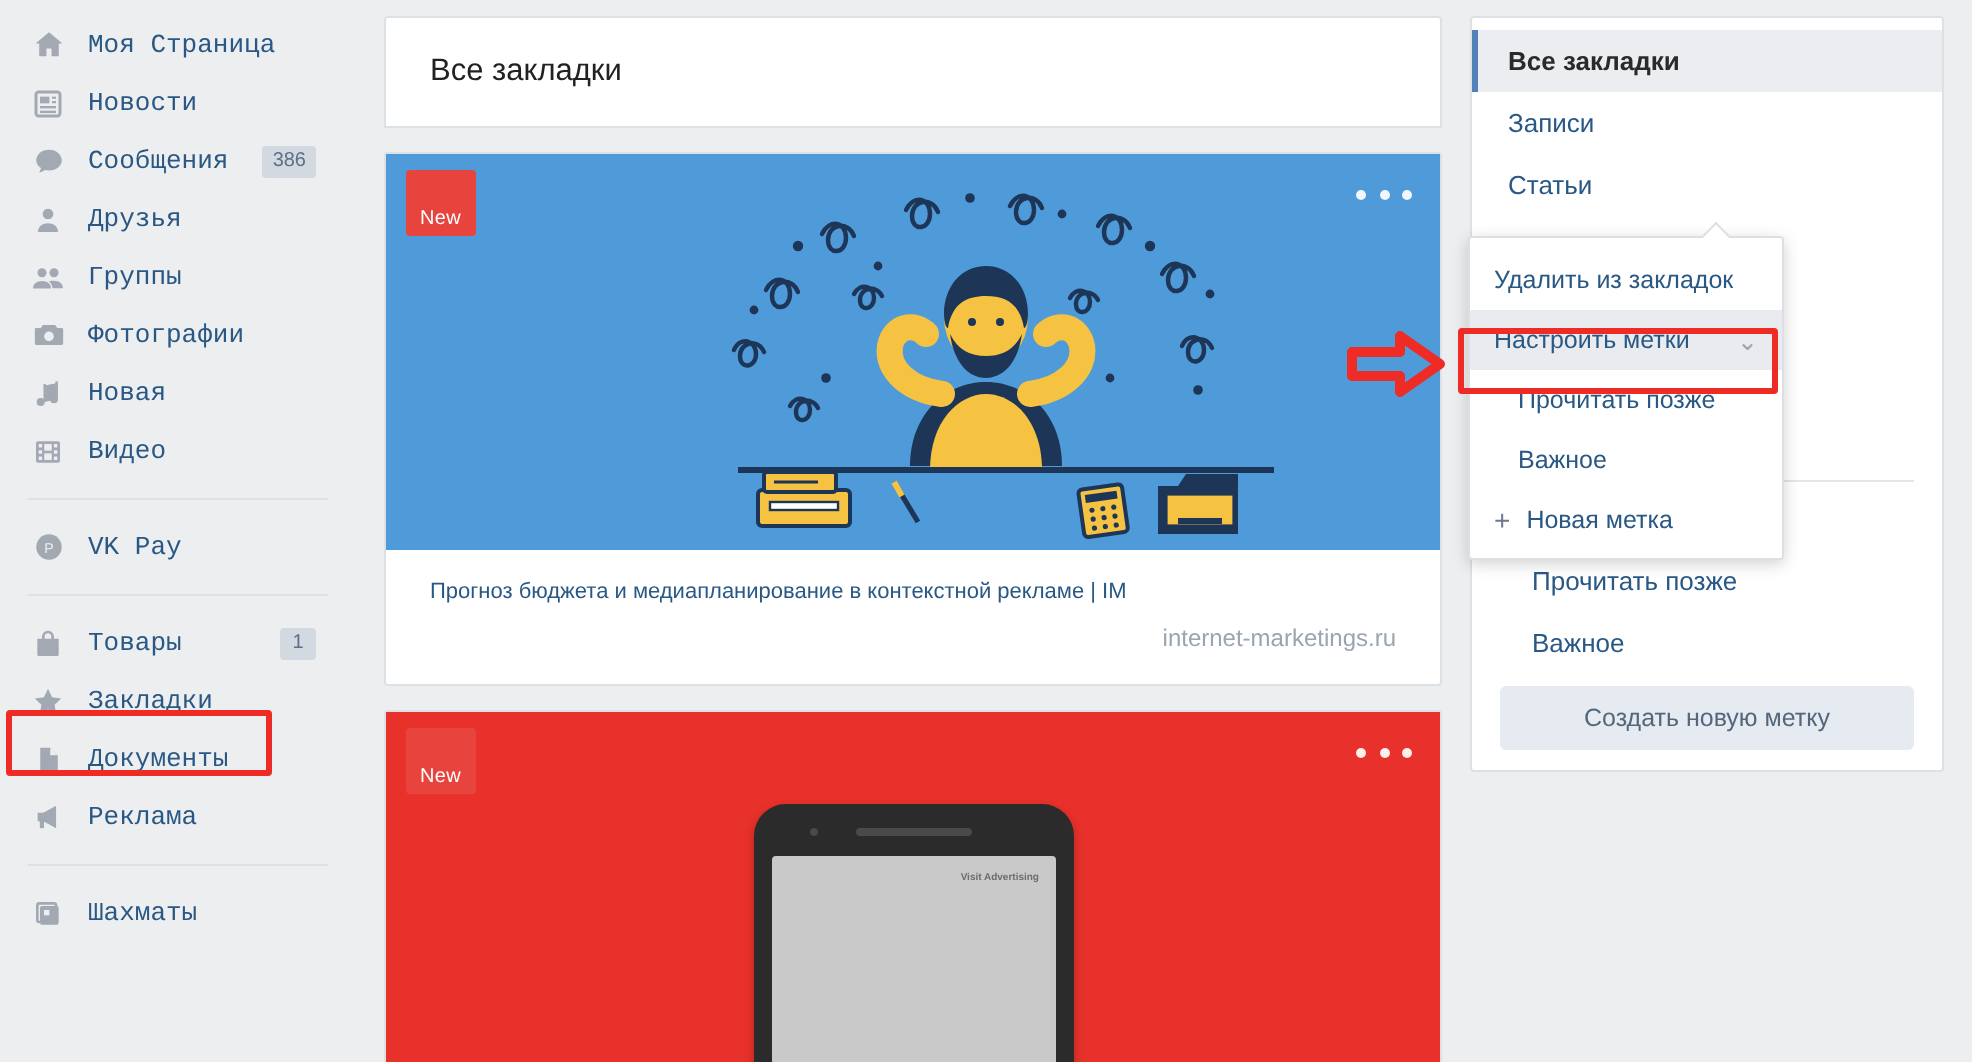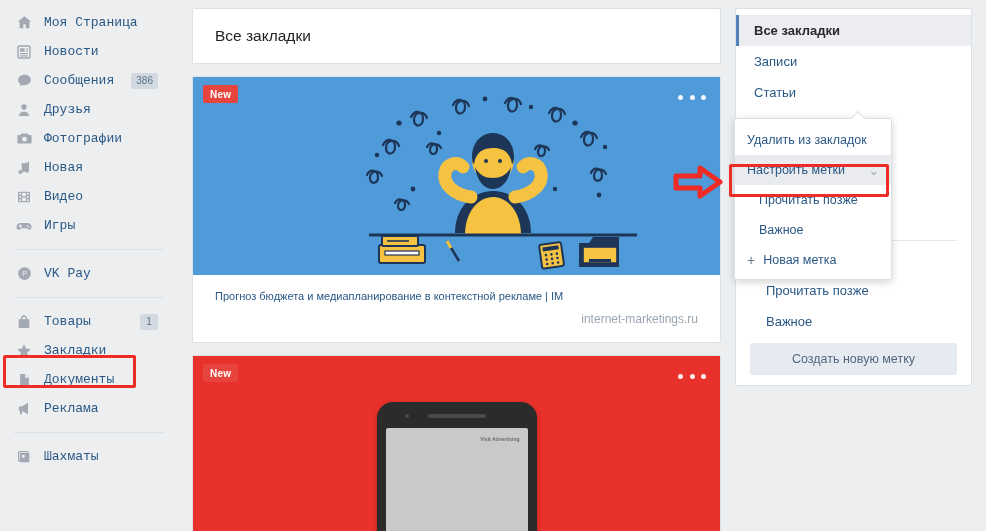--- a/index.html
+++ b/index.html
@@ -95,23 +95,23 @@
     overflow: hidden;
   }
   .banner-blue { background: #4f9bd9; }
   .banner-red  { background: #e8312a; }
   .badge-new {
     position: absolute;
     left: 10px; top: 8px;
     background: #e8443e;
     color: #fff;
     font-size: 10px;
-    font-weight: bold;
+    font-weight: normal;
     border-radius: 2px;
-    padding: 4px 7px 3px 7px;
+    padding: 19px 7px 3px 7px;
     letter-spacing: .2px;
     z-index: 6;
   }
   .dots-btn {
     position: absolute;
     right: 14px; top: 12px;
     width: 28px; height: 16px;
     display: flex; align-items: center; justify-content: space-between;
     z-index: 6;
   }
@@ -293,20 +293,31 @@
         <span class="ico">
           <svg width="16" height="16" viewBox="0 0 24 24" fill="currentColor">
               <circle cx="12" cy="7.5" r="4"></circle>
               <path d="M4.5 21c0-4.2 3.4-6.5 7.5-6.5s7.5 2.3 7.5 6.5z"></path>
             </svg>
         </span>
         <span class="nav-label">Друзья</span>
       </div>
       <div class="nav-item">
         <span class="ico">
+          <svg width="18" height="18" viewBox="0 0 24 24" fill="currentColor">
+              <circle cx="8" cy="8.5" r="3"></circle>
+              <circle cx="16" cy="8.5" r="3"></circle>
+              <path d="M2 19c0-3.2 2.7-5 6-5s6 1.8 6 5z"></path>
+              <path d="M12.6 14.2c1-.2 2.2-.3 3.4-.3 3.3 0 6 1.8 6 5h-7c0-1.9-1-3.5-2.4-4.7z"></path>
+            </svg>
+        </span>
+        <span class="nav-label">Группы</span>
+      </div>
+      <div class="nav-item">
+        <span class="ico">
           <svg width="17" height="17" viewBox="0 0 24 24" fill="currentColor">
               <path d="M21 7h-3.2l-1.4-2H7.6L6.2 7H3a1 1 0 0 0-1 1v10a1 1 0 0 0 1 1h18a1 1 0 0 0 1-1V8a1 1 0 0 0-1-1z"></path>
               <circle cx="12" cy="13" r="3.4" fill="#edeef0"></circle>
             </svg>
         </span>
         <span class="nav-label">Фотографии</span>
       </div>
       <div class="nav-item">
         <span class="ico">
           <svg width="16" height="16" viewBox="0 0 24 24" fill="currentColor">
@@ -328,32 +339,20 @@
               <rect x="5" y="10.7" width="2.6" height="2.6" fill="#edeef0"></rect>
               <rect x="5" y="15.4" width="2.6" height="2.6" fill="#edeef0"></rect>
               <rect x="16.4" y="6" width="2.6" height="2.6" fill="#edeef0"></rect>
               <rect x="16.4" y="10.7" width="2.6" height="2.6" fill="#edeef0"></rect>
               <rect x="16.4" y="15.4" width="2.6" height="2.6" fill="#edeef0"></rect>
               <rect x="9.2" y="6" width="5.6" height="5" fill="#edeef0"></rect>
               <rect x="9.2" y="13" width="5.6" height="5" fill="#edeef0"></rect>
             </svg>
         </span>
         <span class="nav-label">Видео</span>
-      </div>
-      <div class="nav-item">
-        <span class="ico">
-          <svg width="18" height="18" viewBox="0 0 24 24" fill="currentColor">
-              <path d="M7 8h10a5 5 0 0 1 5 5.2c0 2.3-1.5 3.8-3.3 3.8-1.6 0-2.3-1-3.2-2H8.5c-.9 1-1.6 2-3.2 2C3.5 17 2 15.5 2 13.2A5 5 0 0 1 7 8z"></path>
-              <rect x="5" y="11.3" width="4.4" height="1.5" fill="#edeef0"></rect>
-              <rect x="6.45" y="9.85" width="1.5" height="4.4" fill="#edeef0"></rect>
-              <circle cx="16.5" cy="11.6" r="1.1" fill="#edeef0"></circle>
-              <circle cx="18.4" cy="13.6" r="1.1" fill="#edeef0"></circle>
-            </svg>
-        </span>
-        <span class="nav-label">Игры</span>
       </div>
     </div>
 
     <div class="nav-sep"></div>
 
     <div>
       <div class="nav-item">
         <span class="ico">
           <svg width="17" height="17" viewBox="0 0 24 24" fill="currentColor">
               <circle cx="12" cy="12" r="9"></circle>

